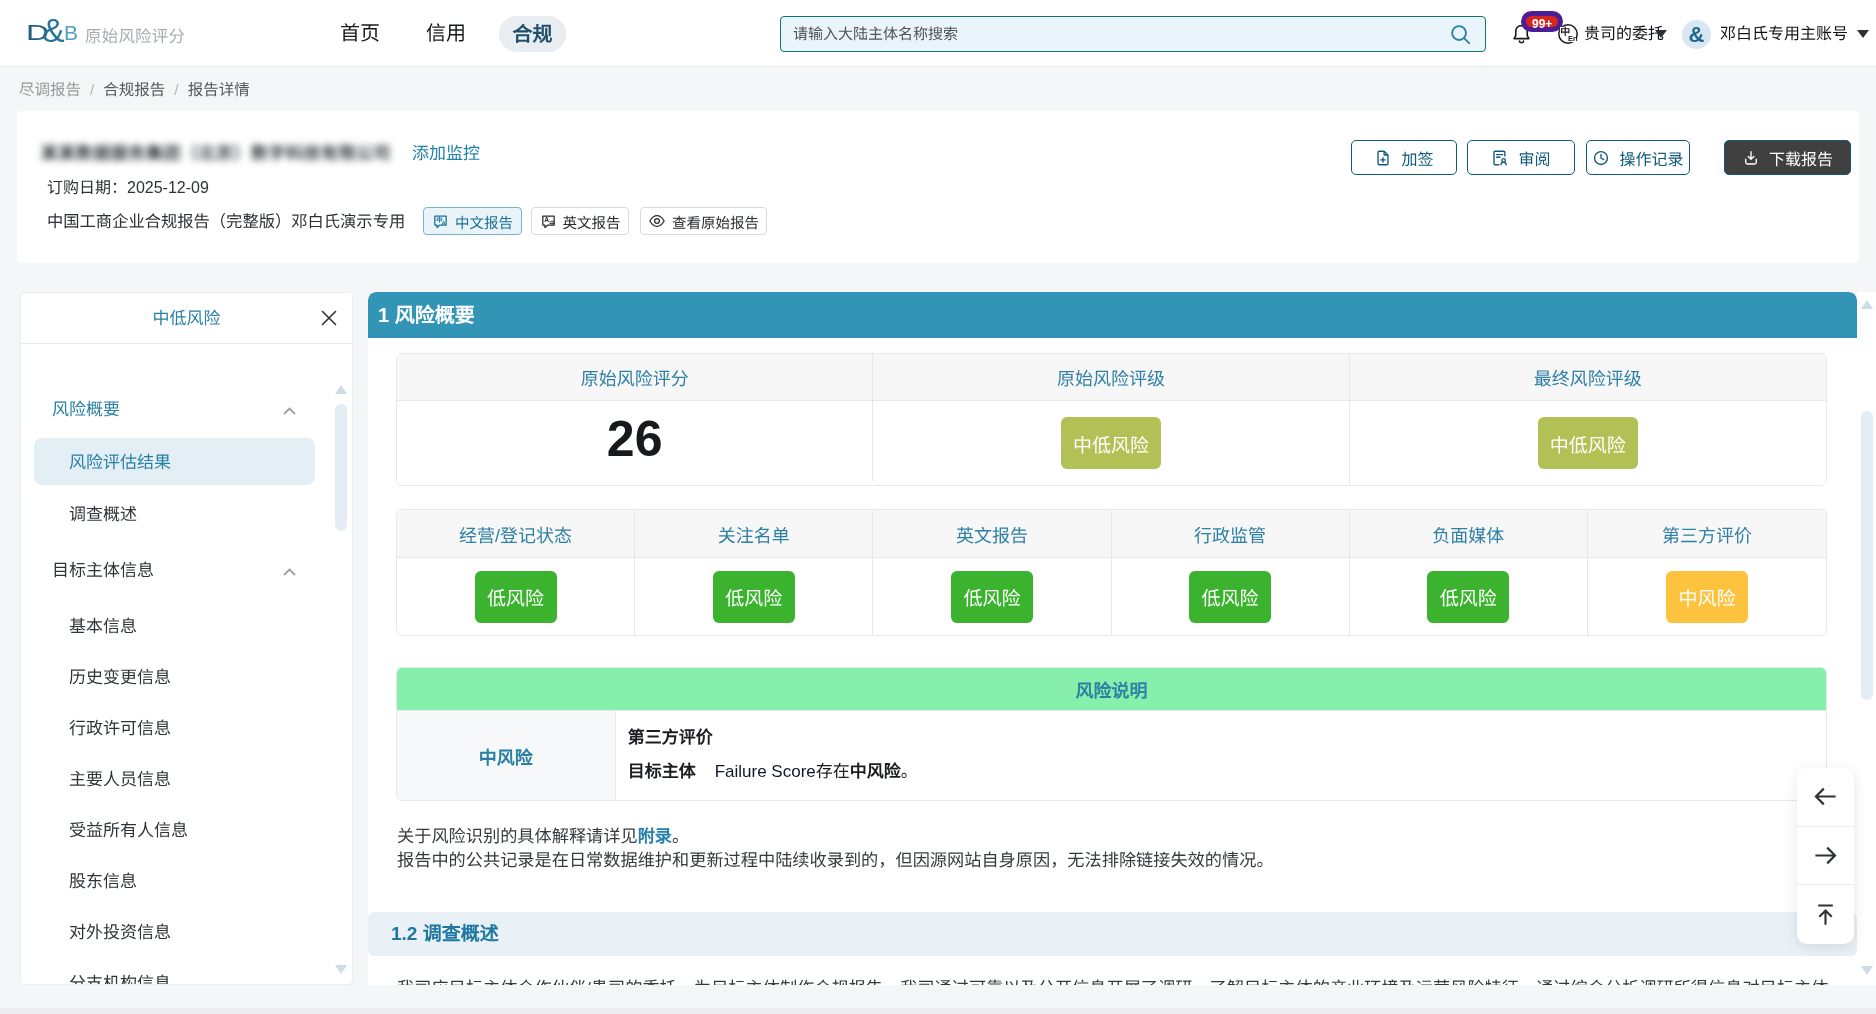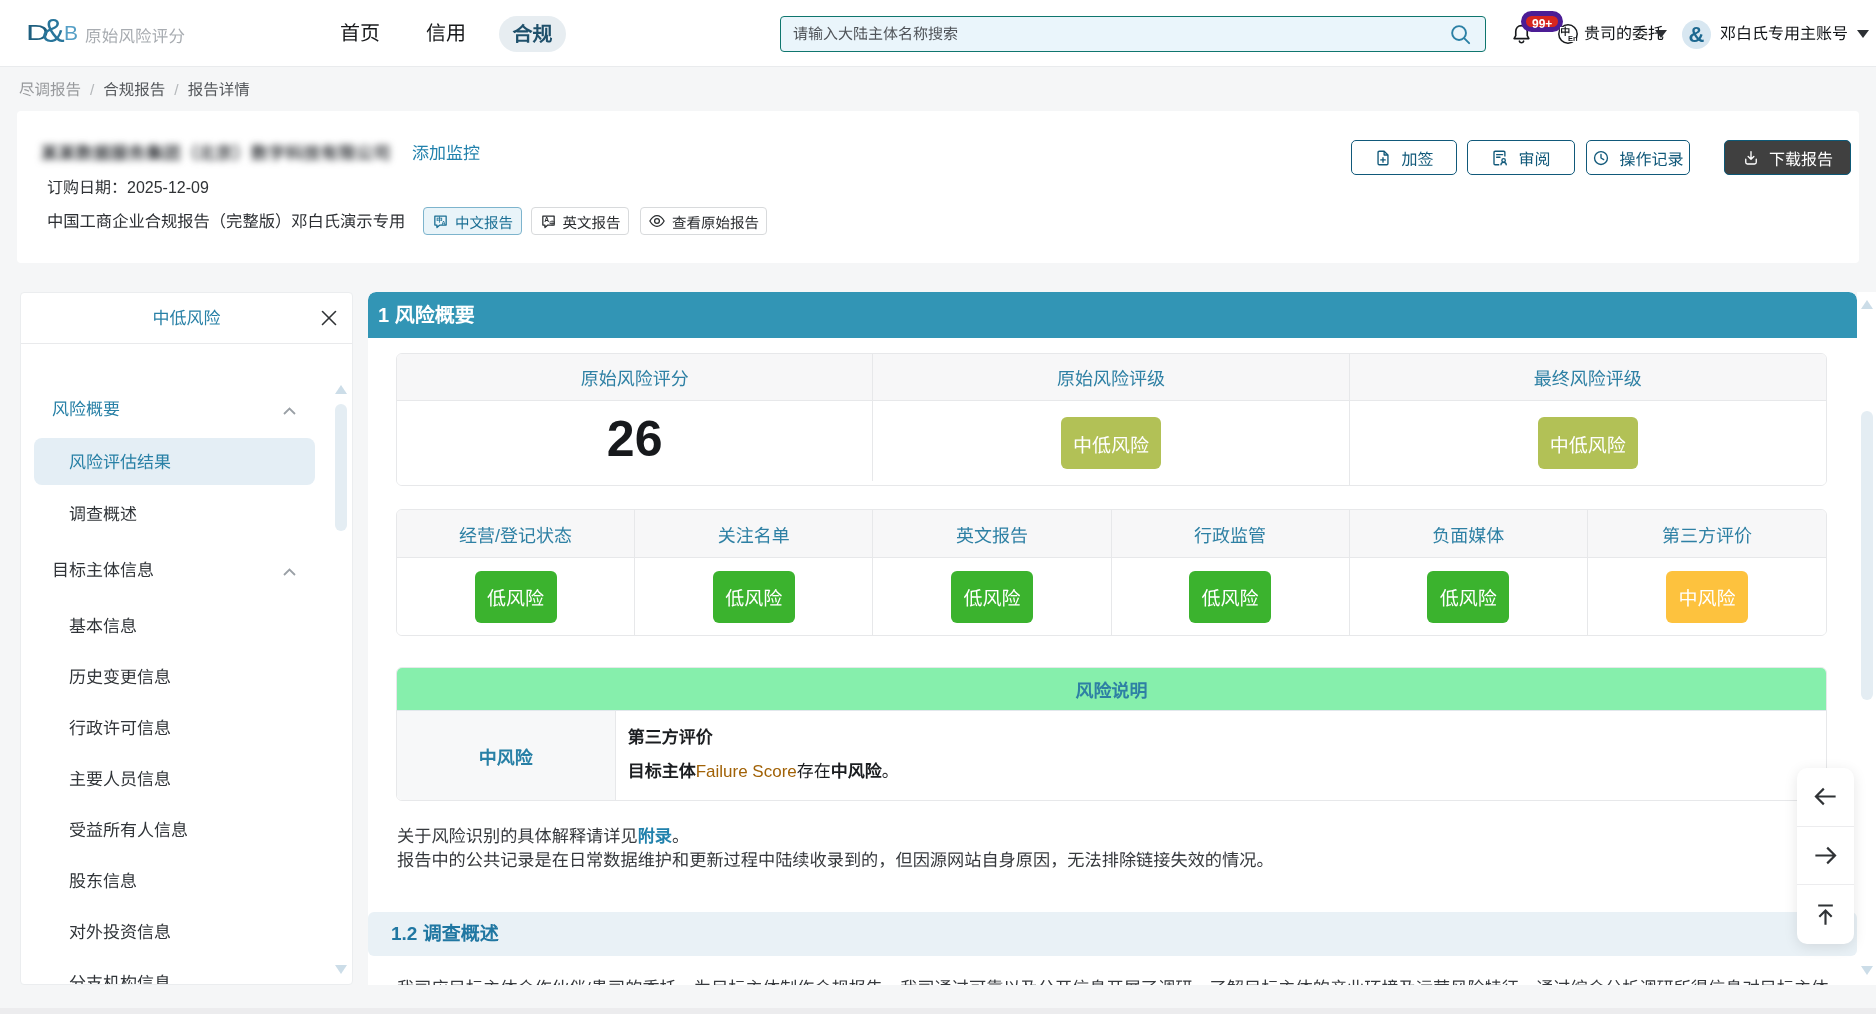--- a/index.html
+++ b/index.html
@@ -260,21 +260,21 @@
     </div>
   </div>
   <div class="rtable" style="top:375px;">
     <div class="thead" style="height:43px; background:#86efac; border-color:#e2e8ec;">
       <div style="width:100%; font-weight:bold; font-size:18px; border-right:none;">风险说明</div>
     </div>
     <div class="tbody" style="height:89px;">
       <div style="width:219px; background:#f7f8f9; font-size:18px; font-weight:bold; color:#2880a6;">中风险</div>
       <div style="width:1212px; display:block; border-right:none; padding:10px 0 0 12px; font-size:17px; line-height:34px; color:#1b1d20;">
         <div style="font-weight:bold;">第三方评价</div>
-        <div><b>目标主体</b><span style="color:#a16207;">Failure Score</span>存在<b>中风险</b>。</div>
+        <div><b>目标主体</b><span style="color:#0f172a;margin-left:19px;">Failure Score</span>存在<b>中风险</b>。</div>
       </div>
     </div>
   </div>
   <div id="para1">关于风险识别的具体解释请详见<span class="lk">附录</span>。<br>报告中的公共记录是在日常数据维护和更新过程中陆续收录到的，但因源网站自身原因，无法排除链接失效的情况。</div>
   <div id="secbar">1.2 调查概述</div>
   <div id="para2">我司应目标主体合作伙伴/贵司的委托，为目标主体制作合规报告。我司通过可靠以及公开信息开展了调研，了解目标主体的产业环境及运营风险特征，通过综合分析调研所得信息对目标主体进行了综合风险评估。</div>
 </div>
 
 <div style="position:absolute; left:1857px; top:292px; width:19px; height:693px; background:#fff;"></div>
 <div class="tri-up" style="position:absolute; left:1861px; top:300px;"></div>

